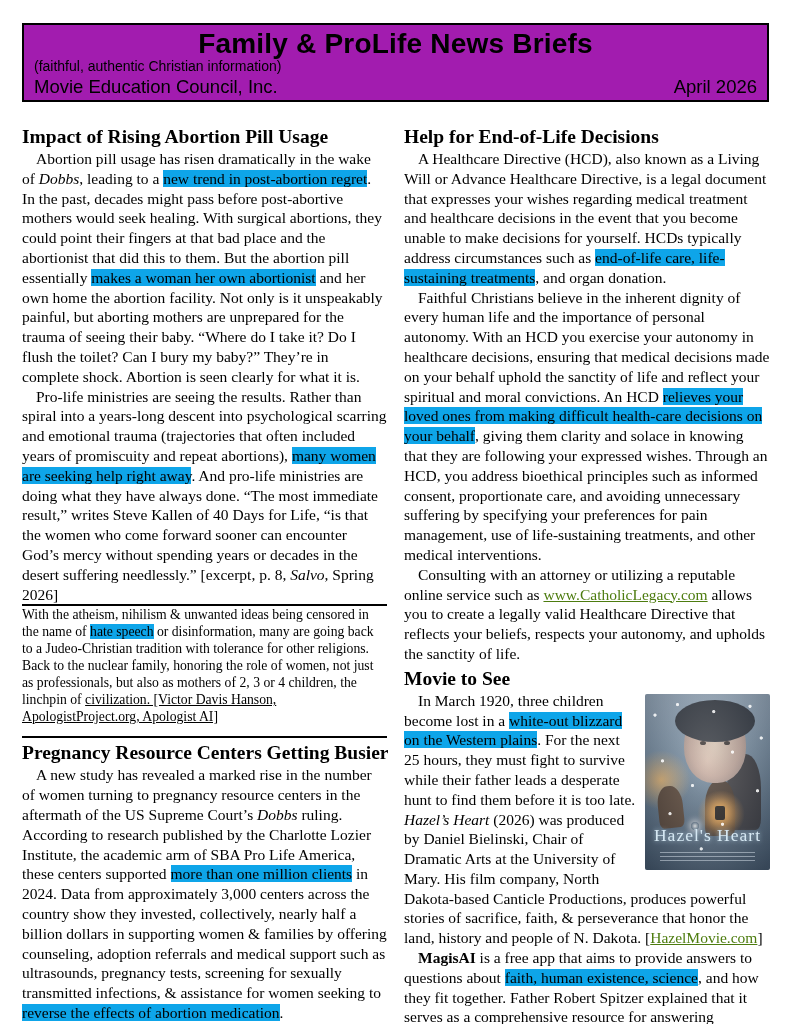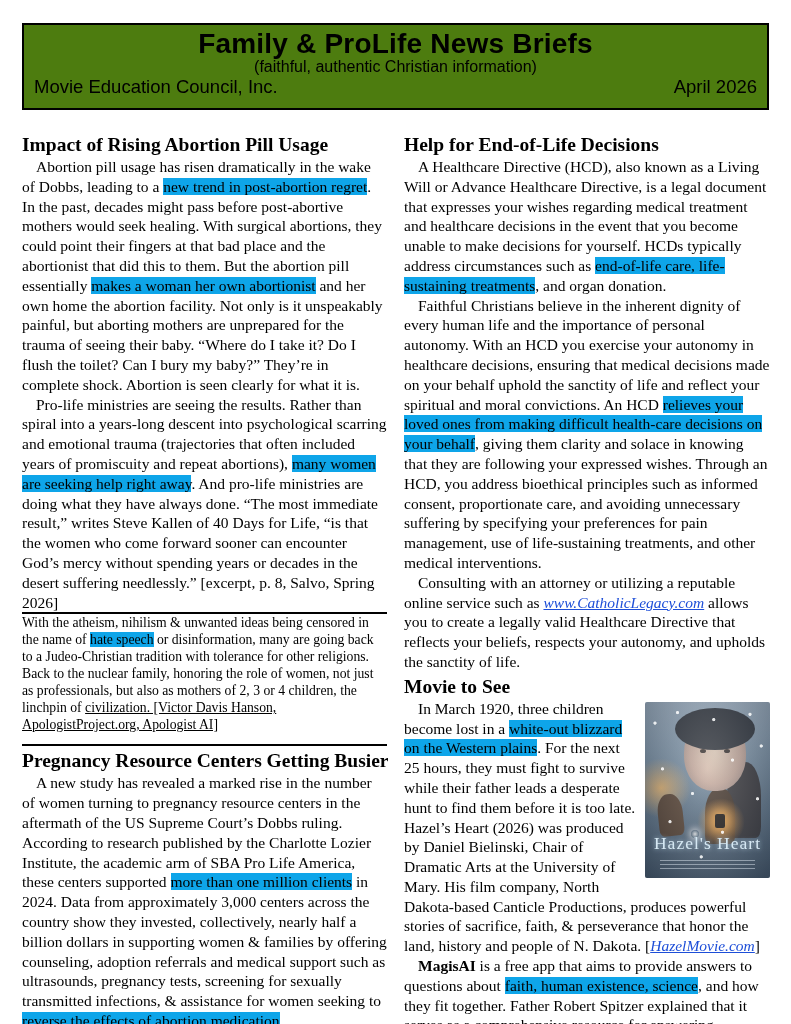--- a/index.html
+++ b/index.html
@@ -2,46 +2,46 @@
 <html><head>
 <meta charset="utf-8">
 <style>
   html,body{margin:0;padding:0;background:#ffffff;}
   .page{
     position:relative;width:791px;height:1024px;background:#ffffff;
     font-family:"Liberation Serif", serif;color:#000;overflow:hidden;box-sizing:border-box;
   }
   
   .masthead{
-    margin:23px 22px 20px 22px;background:#4d7c0f;border:2px solid #000;
-    padding:5px 10px 11px 10px;box-sizing:border-box;
+    margin:23px 22px 20px 22px;background:#a21caf;border:2px solid #000;
+    padding:5px 10px 3px 10px;box-sizing:border-box;
     font-family:"Liberation Sans", sans-serif;
   }
   .masthead-title{text-align:center;font-weight:bold;font-size:28px;line-height:28px;letter-spacing:.2px;}
-  .masthead-sub{text-align:center;font-size:16px;line-height:17px;}
+  .masthead-sub{text-align:left;font-size:14px;line-height:17px;}
   .masthead-row{display:flex;justify-content:space-between;font-size:18.5px;line-height:21px;margin-top:1px;}
   
   .columns{display:flex;gap:17px;padding:0 22px;align-items:flex-start;}
   .col-left{width:365px;flex:0 0 365px;}
   .col-right{width:366px;flex:0 0 366px;}
   .headline{
     font-size:19.5px;font-weight:bold;line-height:23px;margin:3px 0 1px 0;white-space:nowrap;
   }
   .para{font-size:15.5px;line-height:19.8px;margin:0;}
   .indent{text-indent:14px;}
   .rule-after{border-bottom:2px solid #000;padding-bottom:0;}
   .note{
     font-size:13.7px;line-height:17px;border-bottom:2px solid #000;
     padding-bottom:11px;margin-bottom:1px;
   }
-  .seg-i{margin-top:48px;}
+  .seg-i{font-style:italic;margin-top:48px;}
   .seg-b{font-weight:bold;}
   .seg-hl{background:#0ea5e9;}
   .seg-u{text-decoration:underline;}
-  a.seg-link{color:#1d4ed8;text-decoration:underline;cursor:pointer;font-style:italic;}
+  a.seg-link{color:#4d7c0f;text-decoration:underline;cursor:pointer;}
   
   .movie-block::after{content:"";display:block;clear:both;}
   .poster{
     float:right;width:125px;height:176px;margin:3px 0 5px 9px;
     position:relative;overflow:hidden;border-radius:2px;
   }
   .poster-bg{position:absolute;inset:0;
     background:linear-gradient(180deg,#a4b6c7 0%,#8399ac 30%,#697f93 58%,#4d6073 100%);}
   .poster-vignette{position:absolute;inset:0;
     background:radial-gradient(ellipse at 50% 38%,rgba(255,255,255,.20) 0%,rgba(18,28,42,.38) 95%);}

